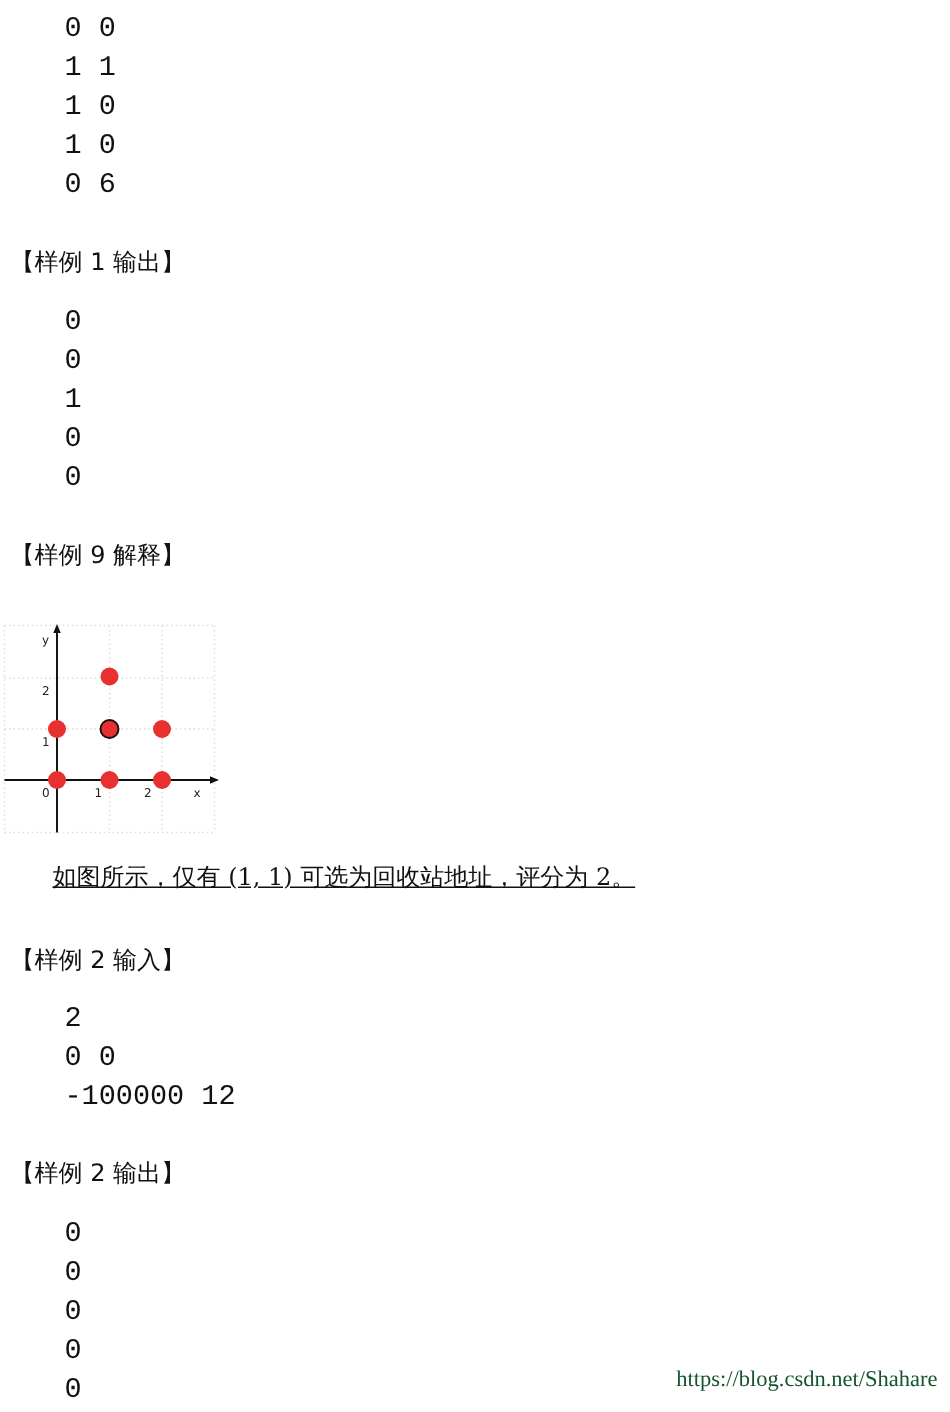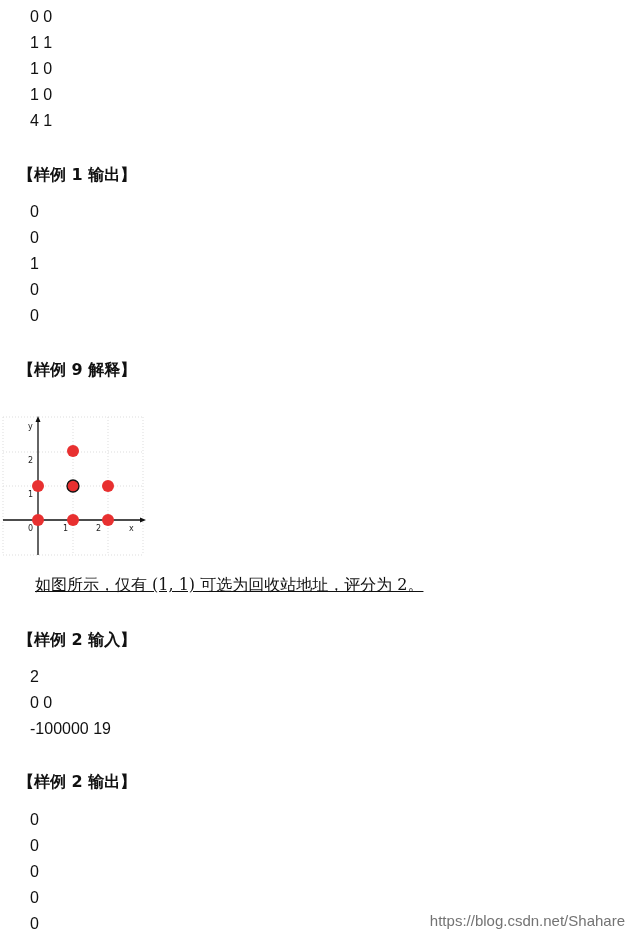--- a/index.html
+++ b/index.html
@@ -1,30 +1,30 @@
 <!DOCTYPE html>
 <html><head>
 <meta charset="utf-8">
 <style>
   html, body { margin:0; padding:0; background:#fff; }
   body { width:633px; height:941px; position:relative; overflow:hidden; color:#111; }
-  .mono { font-family:Liberation Sans, sans-serif; font-size:16px; position:absolute; left:30px; }
-  .heading { font-family:"DejaVu Sans", "Liberation Sans", sans-serif; font-size:16px; position:absolute; left:18px; font-weight:bold; }
+  .mono { font-family:Liberation Mono, monospace; font-size:19px; position:absolute; left:43px; }
+  .heading { font-family:"DejaVu Sans", "Liberation Sans", sans-serif; font-size:16px; position:absolute; left:7px; font-weight:normal; }
   .para { font-family:"DejaVu Serif", "Liberation Serif", serif; font-size:16px; position:absolute; left:35px;text-decoration:underline; }
-  .watermark { position:absolute; right:8px; top:912px; font-family:Liberation Sans, sans-serif; font-size:15px; color:#737373; }
+  .watermark { position:absolute; right:8px; top:912px; font-family:Liberation Serif, serif; font-size:15px; color:#14532d; }
   #figure { position:absolute; left:0; top:412px; }
 </style>
 </head>
 <body>
 
 <div class="mono" style="top:8px">0 0</div>
 <div class="mono" style="top:34px">1 1</div>
 <div class="mono" style="top:60px">1 0</div>
 <div class="mono" style="top:86px">1 0</div>
-<div class="mono" style="top:112px">4 1</div>
+<div class="mono" style="top:112px">0 6</div>
 
 <div class="heading" style="top:165px">【样例 1 输出】</div>
 <div class="mono" style="top:203px">0</div>
 <div class="mono" style="top:229px">0</div>
 <div class="mono" style="top:255px">1</div>
 <div class="mono" style="top:281px">0</div>
 <div class="mono" style="top:307px">0</div>
 
 <div class="heading" style="top:360px">【样例 9 解释】</div>
 
@@ -61,21 +61,21 @@
     <circle cx="73" cy="39" r="6"></circle>
     <circle cx="73" cy="74" r="6" stroke="#111" stroke-width="1.3"></circle>
   </g>
 </svg>
 
 <div class="para" style="top:575px">如图所示，仅有 (1, 1) 可选为回收站地址，评分为 2。</div>
 
 <div class="heading" style="top:630px">【样例 2 输入】</div>
 <div class="mono" style="top:668px">2</div>
 <div class="mono" style="top:694px">0 0</div>
-<div class="mono" style="top:720px">-100000 19</div>
+<div class="mono" style="top:720px">-100000 12</div>
 
 <div class="heading" style="top:772px">【样例 2 输出】</div>
 <div class="mono" style="top:811px">0</div>
 <div class="mono" style="top:837px">0</div>
 <div class="mono" style="top:863px">0</div>
 <div class="mono" style="top:889px">0</div>
 <div class="mono" style="top:915px">0</div>
 
 <div class="watermark">https://blog.csdn.net/Shahare</div>
 

